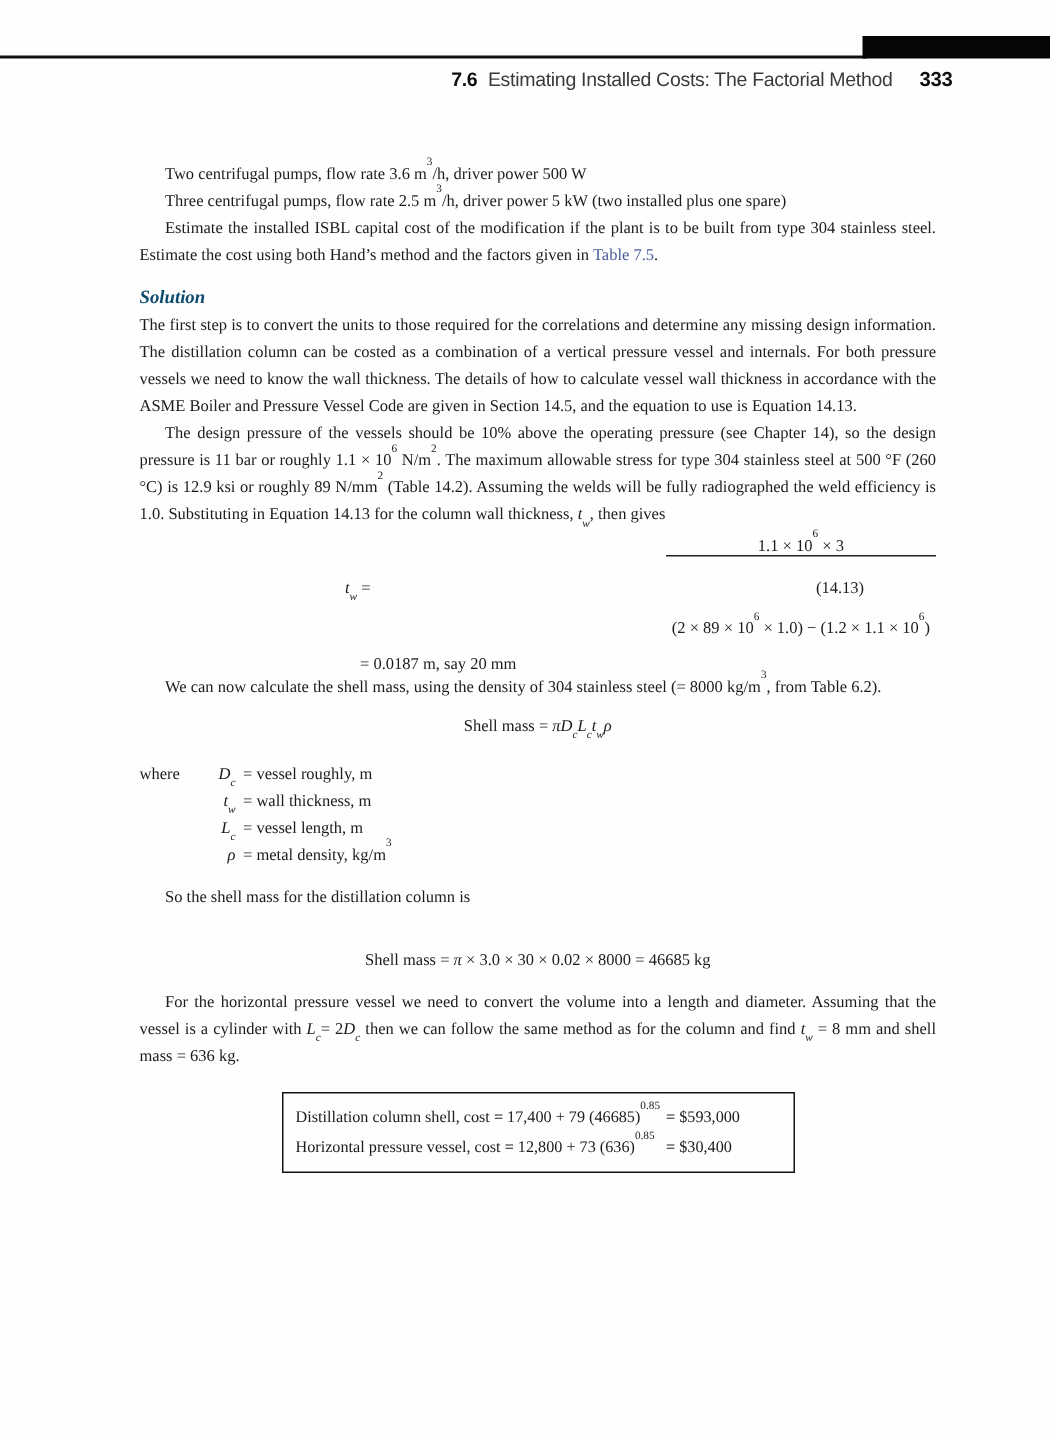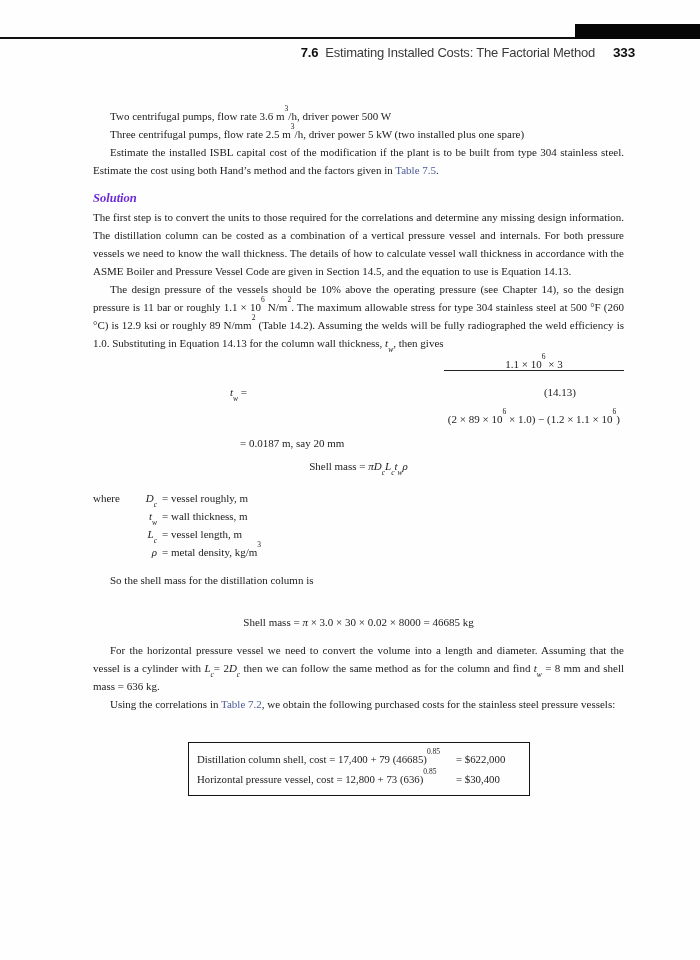--- a/index.html
+++ b/index.html
@@ -17,21 +17,21 @@
   }
   .section-number { font-weight:bold; color:#0e0e0e; margin-right:7px; }
   .page-number { font-weight:bold; color:#0e0e0e; margin-left:18px; font-size:13.5px; }
 
   .content { position:absolute; left:93px; top:107px; width:531px; }
   p.body { margin:0; text-align:justify; line-height:18px; }
   .indent { text-indent:17px; }
   .intro-list { margin-left:17px; line-height:18px; }
   .mt { margin-top:14px; }
 
-  .solution-heading { margin:12px 0 2px 0; font-weight:bold; font-style:italic; font-size:12.5px; color:#6d28d9; }
+  .solution-heading { margin:12px 0 2px 0; font-weight:bold; font-style:italic; font-size:12.5px; color:#0c4a6e; }
 
   sup.s { font-size:7.5px; position:relative; top:-4px; line-height:0; }
   sub.s { font-size:7.5px; position:relative; top:2px; line-height:0; }
   .var { font-style:italic; }
   .tbl-link { color:#4a5b9c; text-decoration:none; cursor:pointer; }
 
   .eq-row { position:relative; margin-top:6px; margin-left:137px; display:flex; align-items:center;justify-content:space-between; }
   .eq-lhs { margin-right:5px; white-space:nowrap; }
   .frac { display:inline-block; text-align:center; }
   .frac .num { padding:0 8px 0; border-bottom:1px solid #222; white-space:nowrap; }
@@ -40,23 +40,23 @@
   .eq-result { margin:12px 0 0 147px; }
 
   .center-eq { text-align:center; margin-top:8px; line-height:18px; }
 
   .where { margin-top:14px; line-height:18px; }
   .where-row { display:flex; }
   .where-gap { display:inline-block; width:36px; flex:none; }
   .where-var { display:inline-block; width:28px; flex:none; text-align:right; margin-right:5px; white-space:nowrap; }
 
   .costs-box {
-    margin-top:29px; margin-left:95px; width:342px; box-sizing:border-box;
+    margin-top:15px; margin-left:95px; width:342px; box-sizing:border-box;
     border:1.5px solid #141414; padding:6px 6px 6px 8px;
-    display:grid; grid-template-columns:max-content max-content; column-gap:16px;
+    display:grid; grid-template-columns:max-content max-content; column-gap:4px;
     line-height:20px; font-size:10.8px;
   }
   .costs-box span { white-space:nowrap; }
 </style>
 </head>
 <body>
 
 <div class="page">
 
   <div class="top-rule"></div>
@@ -87,20 +87,21 @@
       <span class="eq-lhs"><span class="var">t</span><sub class="s var">w</sub> <span>=</span></span>
       <span class="frac">
         <span class="num" style="display:block;"><span>1.1 × 10</span><sup class="s">6</sup><span> × 3</span></span>
         <span class="den" style="display:block;margin-top:40px;"><span>(2 × 89 × 10</span><sup class="s">6</sup><span> × 1.0) − (1.2 × 1.1 × 10</span><sup class="s">6</sup><span>)</span></span>
       </span>
       <span class="eq-label">(14.13)</span>
     </div>
 
     <div class="eq-result">= 0.0187 m, say 20 mm</div>
 
+    <p class="body indent mt"><span>We can now calculate the shell mass, using the density of 304 stainless steel (= 8000 kg/m</span><sup class="s">3</sup><span>, from Table 6.2).</span></p>
 
     <div class="center-eq"><span>Shell mass = </span><span class="var">π</span><span class="var">D</span><sub class="s var">c</sub><span class="var">L</span><sub class="s var">c</sub><span class="var">t</span><sub class="s var">w</sub><span class="var">ρ</span></div>
 
     <div class="where">
       <div class="where-row">
         <span class="where-gap">where</span>
         <span class="where-var"><span class="var">D</span><sub class="s var">c</sub></span>
         <span>= vessel roughly, m</span>
       </div>
       <div class="where-row">
@@ -119,23 +120,22 @@
         <span><span>= metal density, kg/m</span><sup class="s">3</sup></span>
       </div>
     </div>
 
     <p class="body indent" style="margin-top:10px;">So the shell mass for the distillation column is</p>
 
     <div class="center-eq" style="margin-top:24px;"><span>Shell mass = </span><span class="var">π</span><span> × 3.0 × 30 × 0.02 × 8000 = 46685 kg</span></div>
 
     <p class="body indent" style="margin-top:10px;"><span>For the horizontal pressure vessel we need to convert the volume into a length and diameter. Assuming that the vessel is a cylinder with </span><span class="var">L</span><sub class="s var">c</sub><span>= 2</span><span class="var">D</span><sub class="s var">c</sub><span> then we can follow the same method as for the column and find </span><span class="var">t</span><sub class="s var">w</sub><span> = 8 mm and shell mass = 636 kg.</span></p>
 
-    <p class="body indent"><span>Using the correlations in </span><a class="tbl-link">Table 7.2</a><span>, we obtain the following purchased costs for the stainless steel pressure vessels:</span></p>
 
     <div class="costs-box">
       <span><span>Distillation column shell, cost = 17,400 + 79 (46685)</span><sup class="s">0.85</sup></span>
-      <span>= $622,000</span>
+      <span>= $593,000</span>
       <span><span>Horizontal pressure vessel, cost = 12,800 + 73 (636)</span><sup class="s">0.85</sup></span>
       <span>= $30,400</span>
     </div>
 
   </div>
 </div>
 
 </body></html>

